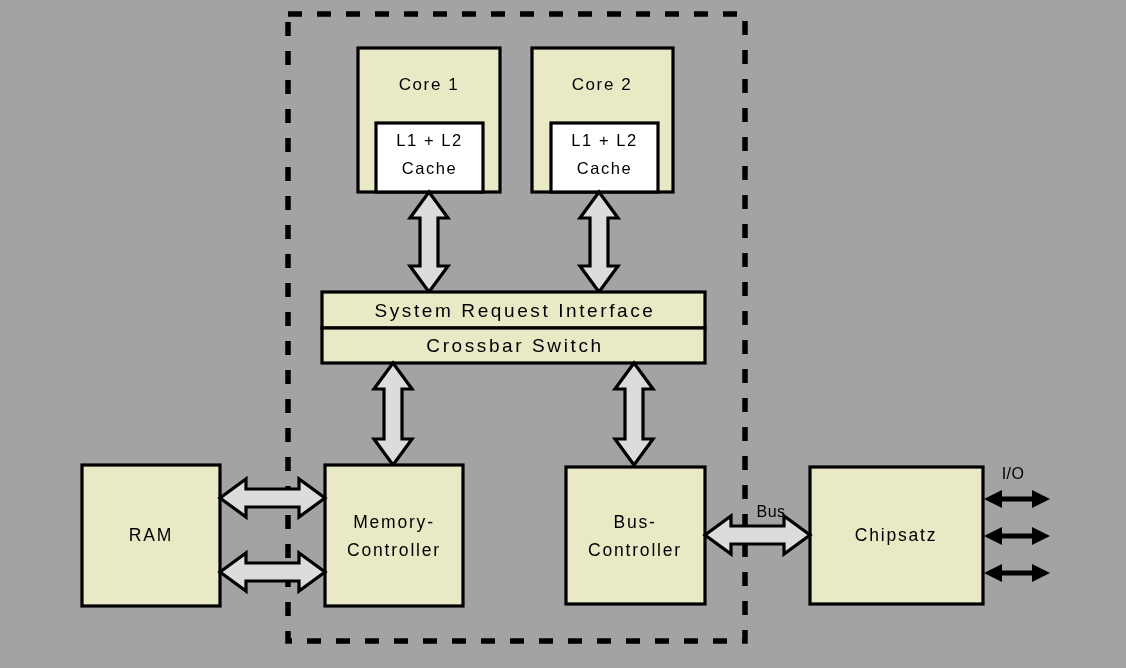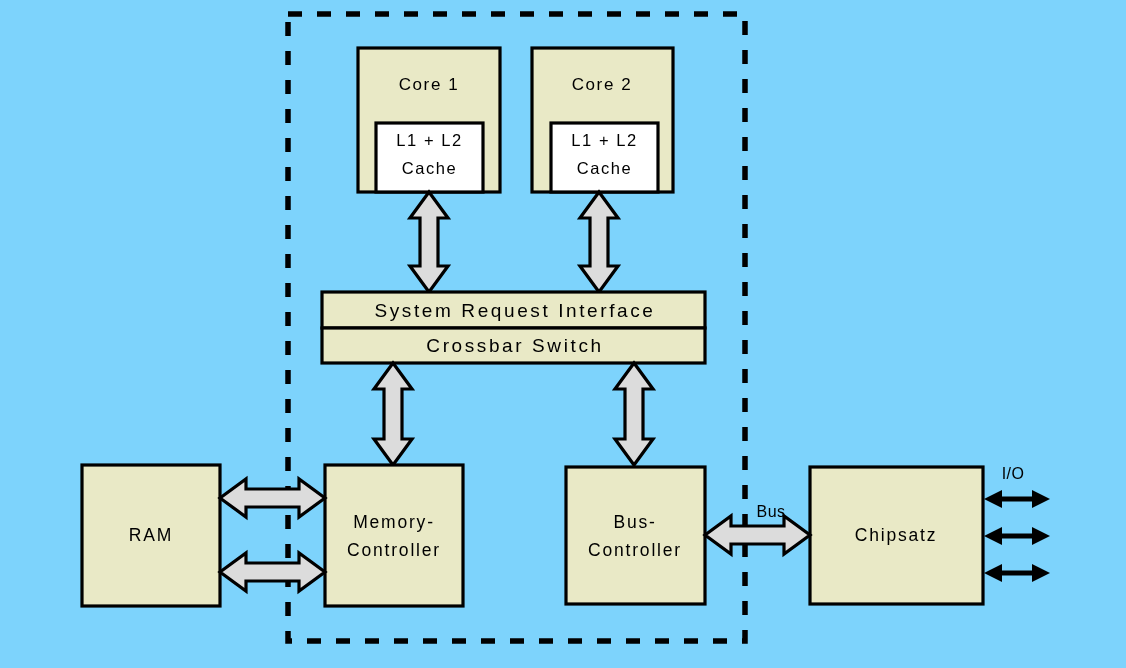--- a/index.html
+++ b/index.html
@@ -5,21 +5,21 @@
 <style>
   html,body{margin:0;padding:0;background:#ffffff;}
   body{
     font-family:"Liberation Sans","DejaVu Sans",sans-serif;
     -webkit-font-smoothing:antialiased;
   }
   #stage{
     position:relative;
     width:1126px;
     height:668px;
-    background:#7dd3fc;
+    background:#a3a3a3;
     overflow:hidden;
     text-align:right;
   }
   #svgroot{
     position:absolute;
     left:0; top:0;
     width:1126px;
     height:668px;
     display:block;
   }

